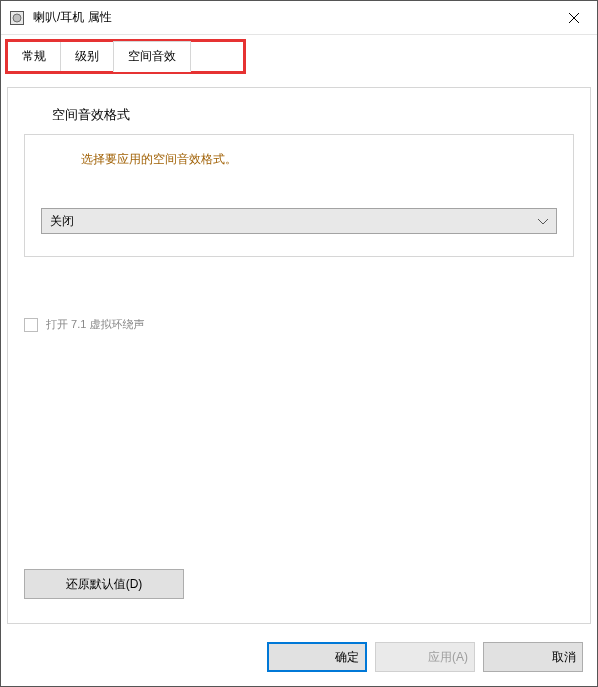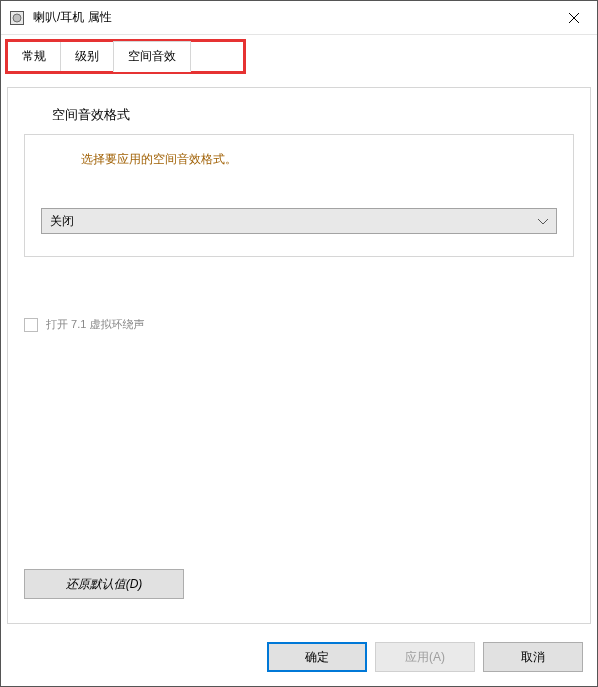--- a/index.html
+++ b/index.html
@@ -121,35 +121,35 @@
 
     .panel-spacer { flex: 1; }
 
     .restore-btn {
       width: 160px; height: 30px;
       background: #e1e1e1;
       border: 1px solid #adadad;
       font-size: 12px;
       cursor: pointer;
       margin-bottom: 8px;
-      font-style: italic;
     }
 
     .footer {
       display: flex;
       justify-content: flex-end;
       gap: 8px;
       padding: 12px 14px 14px 14px;
     }
     .footer button {
       width: 100px; height: 30px;
       font-size: 12px;
       border: 1px solid #adadad;
       background: #e1e1e1;
       cursor: pointer;
+      text-align: right;
     }
     .footer button.primary {
       border: 2px solid #0078d7;
       background: #e1e1e1;
     }
     .footer button:disabled {
       color: #9e9e9e;
       background: #eaeaea;
       border-color: #d0d0d0;
       cursor: default;

